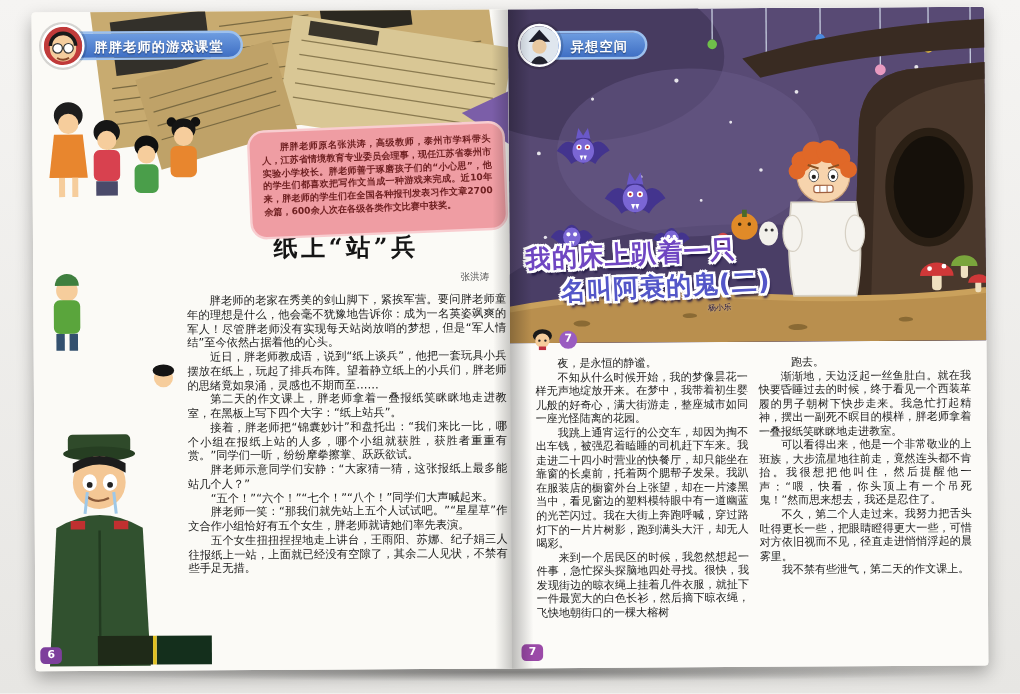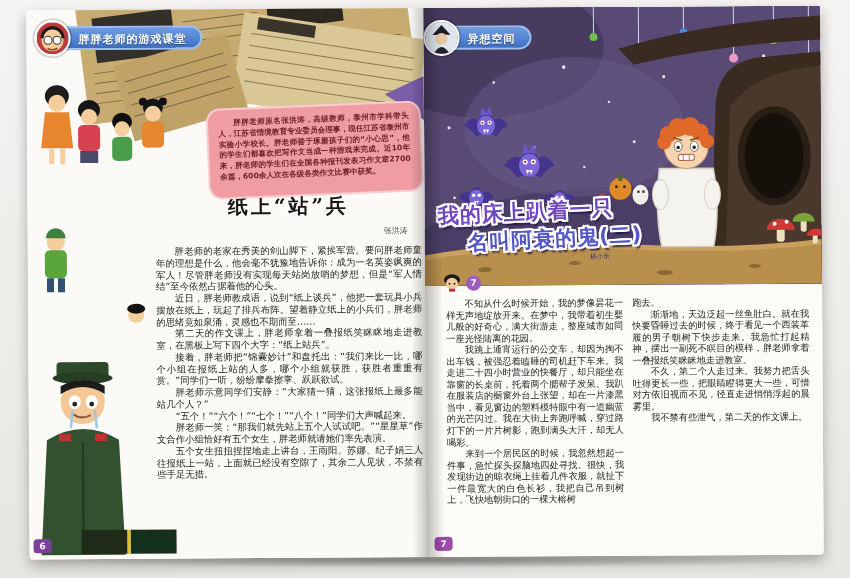--- a/index.html
+++ b/index.html
@@ -33,21 +33,21 @@
   .intro-box { position:absolute; left:180px; top:96px; width:215px; height:91px;
     background:#ef9da3; border:2px solid #f8cdd0; border-radius:14px;
     transform:rotate(-2deg); padding:8px 10px; z-index:5;
     color:#6e1f20; font-size:7.6px; line-height:10.8px; font-weight:bold; text-align:justify; }
   .intro-box p { text-indent:2em; }
   .article { position:absolute; left:128px; top:184px; width:266px; z-index:4; }
   .article h1 { font-family:"DejaVu Serif",serif; font-size:20px; letter-spacing:3px;
     color:#151515; text-align:center; font-weight:900; }
   .byline { text-align:right; font-size:8px; color:#555; margin:6px 14px 8px 0; }
   .para { font-size:9.4px; line-height:11.75px; color:#1c1c1c; text-align:justify; text-indent:2em; }
-  .para.no-indent { text-indent:0; }
+  .para.no-indent { text-indent:0;margin-left:27px; }
 
   .page-badge { position:absolute; bottom:6px; background:#7d3f9c; color:#fff; font-weight:bold;
     font-size:9px; border-radius:4px; padding:2px 6px; z-index:8; }
   .page-badge.r { background:#9b4aa8; }
 
   
   .illustration { position:absolute; left:0; top:0; width:397px; height:278px; }
   .story-title { position:absolute; left:14px; top:190px; z-index:7; transform:rotate(-2.5deg); }
   .story-line { font-weight:900; font-size:21px; letter-spacing:1px; color:#6f46c2;
     text-shadow:-2px -2px 0 #fff, 2px -2px 0 #fff, -2px 2px 0 #fff, 2px 2px 0 #fff,
@@ -342,21 +342,21 @@
           <circle cx="-8" cy="-37" r="1.8" fill="#222"></circle>
             <circle cx="8" cy="-37" r="1.8" fill="#222"></circle>
           <line x1="-13" y1="-47" x2="-4" y2="-44" stroke="#8a5020" stroke-width="1.6"></line>
           <line x1="13" y1="-47" x2="4" y2="-44" stroke="#8a5020" stroke-width="1.6"></line>
           <rect x="-8" y="-30" width="16" height="6" rx="2" fill="#fff" stroke="#a06040"></rect>
           <line x1="-3" y1="-30" x2="-3" y2="-24" stroke="#a06040" stroke-width="0.8"></line>
           <line x1="3" y1="-30" x2="3" y2="-24" stroke="#a06040" stroke-width="0.8"></line>
         </g>
       </svg>
 
-      <div class="header-pill" style="left:0; top:12px;">
+      <div class="header-pill" style="left:8px; top:12px;">
         <div class="avatar">
           <svg width="32" height="32" viewBox="0 0 32 32">
             <rect width="32" height="32" fill="#dfe6ee"></rect>
             <polygon points="16,3 7,13 25,13" fill="#1c1c2a"></polygon>
             <circle cx="16" cy="17" r="6" fill="#e8c8a0"></circle>
             <path d="M8,32 q8,-14 16,0 Z" fill="#22222e"></path>
           </svg>
         </div>
         <div class="pill-label">异想空间</div>
       </div>
@@ -372,27 +372,29 @@
           <ellipse cx="9" cy="6" rx="8" ry="5.5" fill="#1a1a1a"></ellipse>
           <circle cx="9" cy="10" r="6" fill="#f6cd9c"></circle>
           <circle cx="6.5" cy="10" r="1" fill="#222"></circle>
             <circle cx="11.5" cy="10" r="1" fill="#222"></circle>
           <rect x="6" y="15" width="6" height="3" fill="#c03040"></rect>
         </svg>
         <div class="marker-circle">7</div>
       </div>
 
       <div class="col c1">
+        <p class="para">夜，是永恒的静谧。</p>
         <p class="para">不知从什么时候开始，我的梦像昙花一样无声地绽放开来。在梦中，我带着初生婴儿般的好奇心，满大街游走，整座城市如同一座光怪陆离的花园。</p>
         <p class="para">我跳上通宵运行的公交车，却因为掏不出车钱，被强忍着瞌睡的司机赶下车来。我走进二十四小时营业的快餐厅，却只能坐在靠窗的长桌前，托着两个腮帮子发呆。我趴在服装店的橱窗外台上张望，却在一片漆黑当中，看见窗边的塑料模特眼中有一道幽蓝的光芒闪过。我在大街上奔跑呼喊，穿过路灯下的一片片树影，跑到满头大汗，却无人喝彩。</p>
-        <p class="para">来到一个居民区的时候，我忽然想起一件事，急忙探头探脑地四处寻找。很快，我发现街边的晾衣绳上挂着几件衣服，就扯下一件最宽大的白色长衫，我把自己吊到树上，飞快地朝街口的一棵大榕树</p>
+        <p class="para">来到一个居民区的时候，我忽然想起一件事，急忙探头探脑地四处寻找。很快，我发现街边的晾衣绳上挂着几件衣服，就扯下一件最宽大的白色长衫，然后摘下晾衣绳，飞快地朝街口的一棵大榕树</p>
       </div>
       <div class="col c2">
         <p class="para no-indent">跑去。</p>
         <p class="para">渐渐地，天边泛起一丝鱼肚白。就在我快要昏睡过去的时候，终于看见一个西装革履的男子朝树下快步走来。我急忙打起精神，摆出一副死不瞑目的模样，胖老师拿着一叠报纸笑眯眯地走进教室。</p>
+        <p class="para">可以看得出来，他是一个非常敬业的上班族，大步流星地往前走，竟然连头都不肯抬。我很想把他叫住，然后提醒他一声：“喂，快看，你头顶上有一个吊死鬼！”然而思来想去，我还是忍住了。</p>
         <p class="para">不久，第二个人走过来。我努力把舌头吐得更长一些，把眼睛瞪得更大一些，可惜对方依旧视而不见，径直走进悄悄浮起的晨雾里。</p>
         <p class="para">我不禁有些泄气，第二天的作文课上。</p>
       </div>
 
       <div class="page-badge r" style="left:8px;">7</div>
     </div>
 
     <div class="spine-l"></div>
     <div class="spine-r"></div>
   </div>

